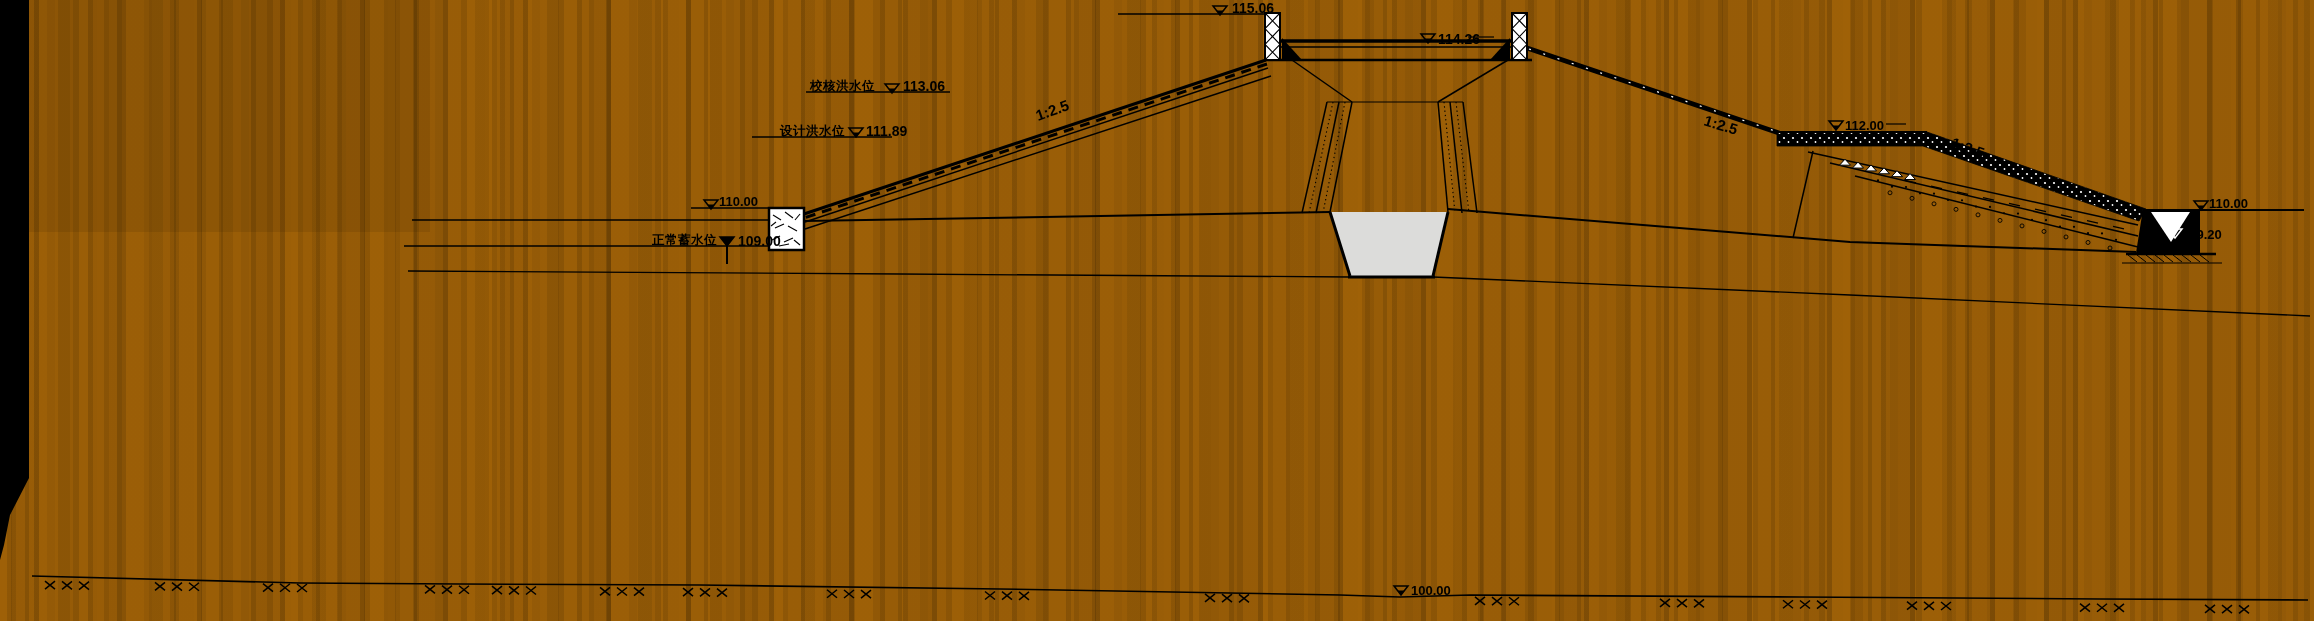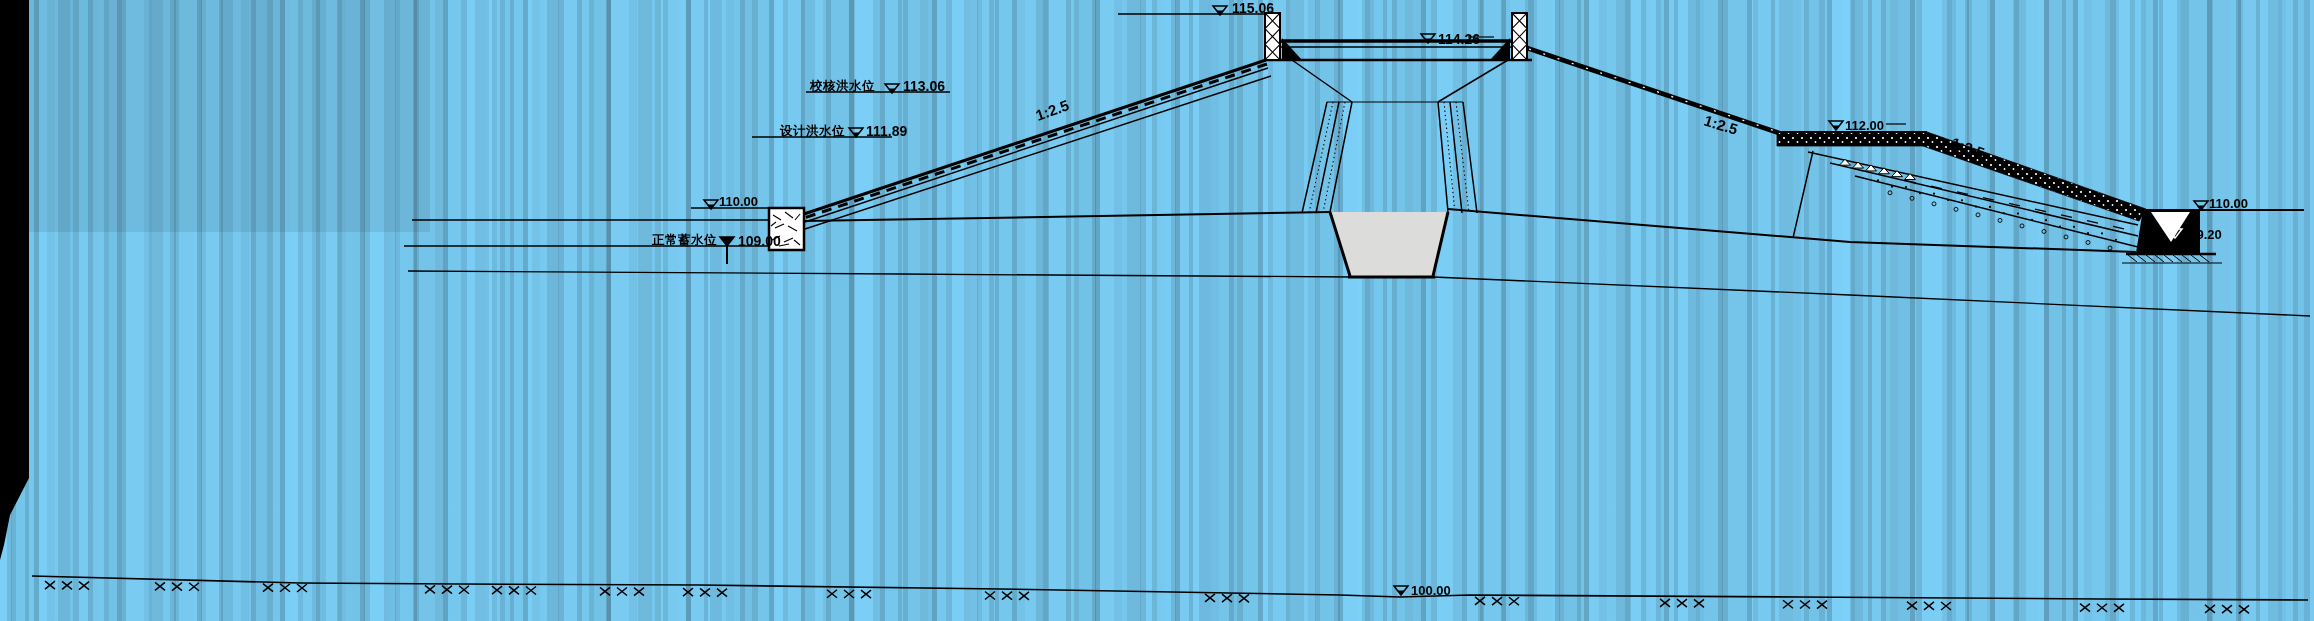--- a/index.html
+++ b/index.html
@@ -1,16 +1,16 @@
 <!DOCTYPE html>
 <html><head>
 <meta charset="utf-8">
 <style>
   html,body{margin:0;padding:0;background:#fff;}
-  .canvas{position:relative;width:2314px;height:621px;background:#7dd3fc;overflow:hidden;}
+  .canvas{position:relative;width:2314px;height:621px;background:#a16207;overflow:hidden;}
   .noise{position:absolute;inset:0;pointer-events:none;}
   .n1{background:repeating-linear-gradient(90deg,
     rgba(0,0,0,0.02) 0 11px, rgba(0,0,0,0.13) 11px 16px,
     rgba(0,0,0,0.04) 16px 34px, rgba(0,0,0,0.18) 34px 39px,
     rgba(0,0,0,0.01) 39px 58px, rgba(0,0,0,0.10) 58px 70px,
     rgba(0,0,0,0.03) 70px 88px, rgba(0,0,0,0.16) 88px 93px,
     rgba(0,0,0,0.06) 93px 117px, rgba(0,0,0,0.20) 117px 122px,
     rgba(0,0,0,0.02) 122px 149px, rgba(0,0,0,0.09) 149px 163px);}
   .n2{background:repeating-linear-gradient(90deg,
     rgba(0,0,0,0.00) 0 7px, rgba(0,0,0,0.10) 7px 12px,

